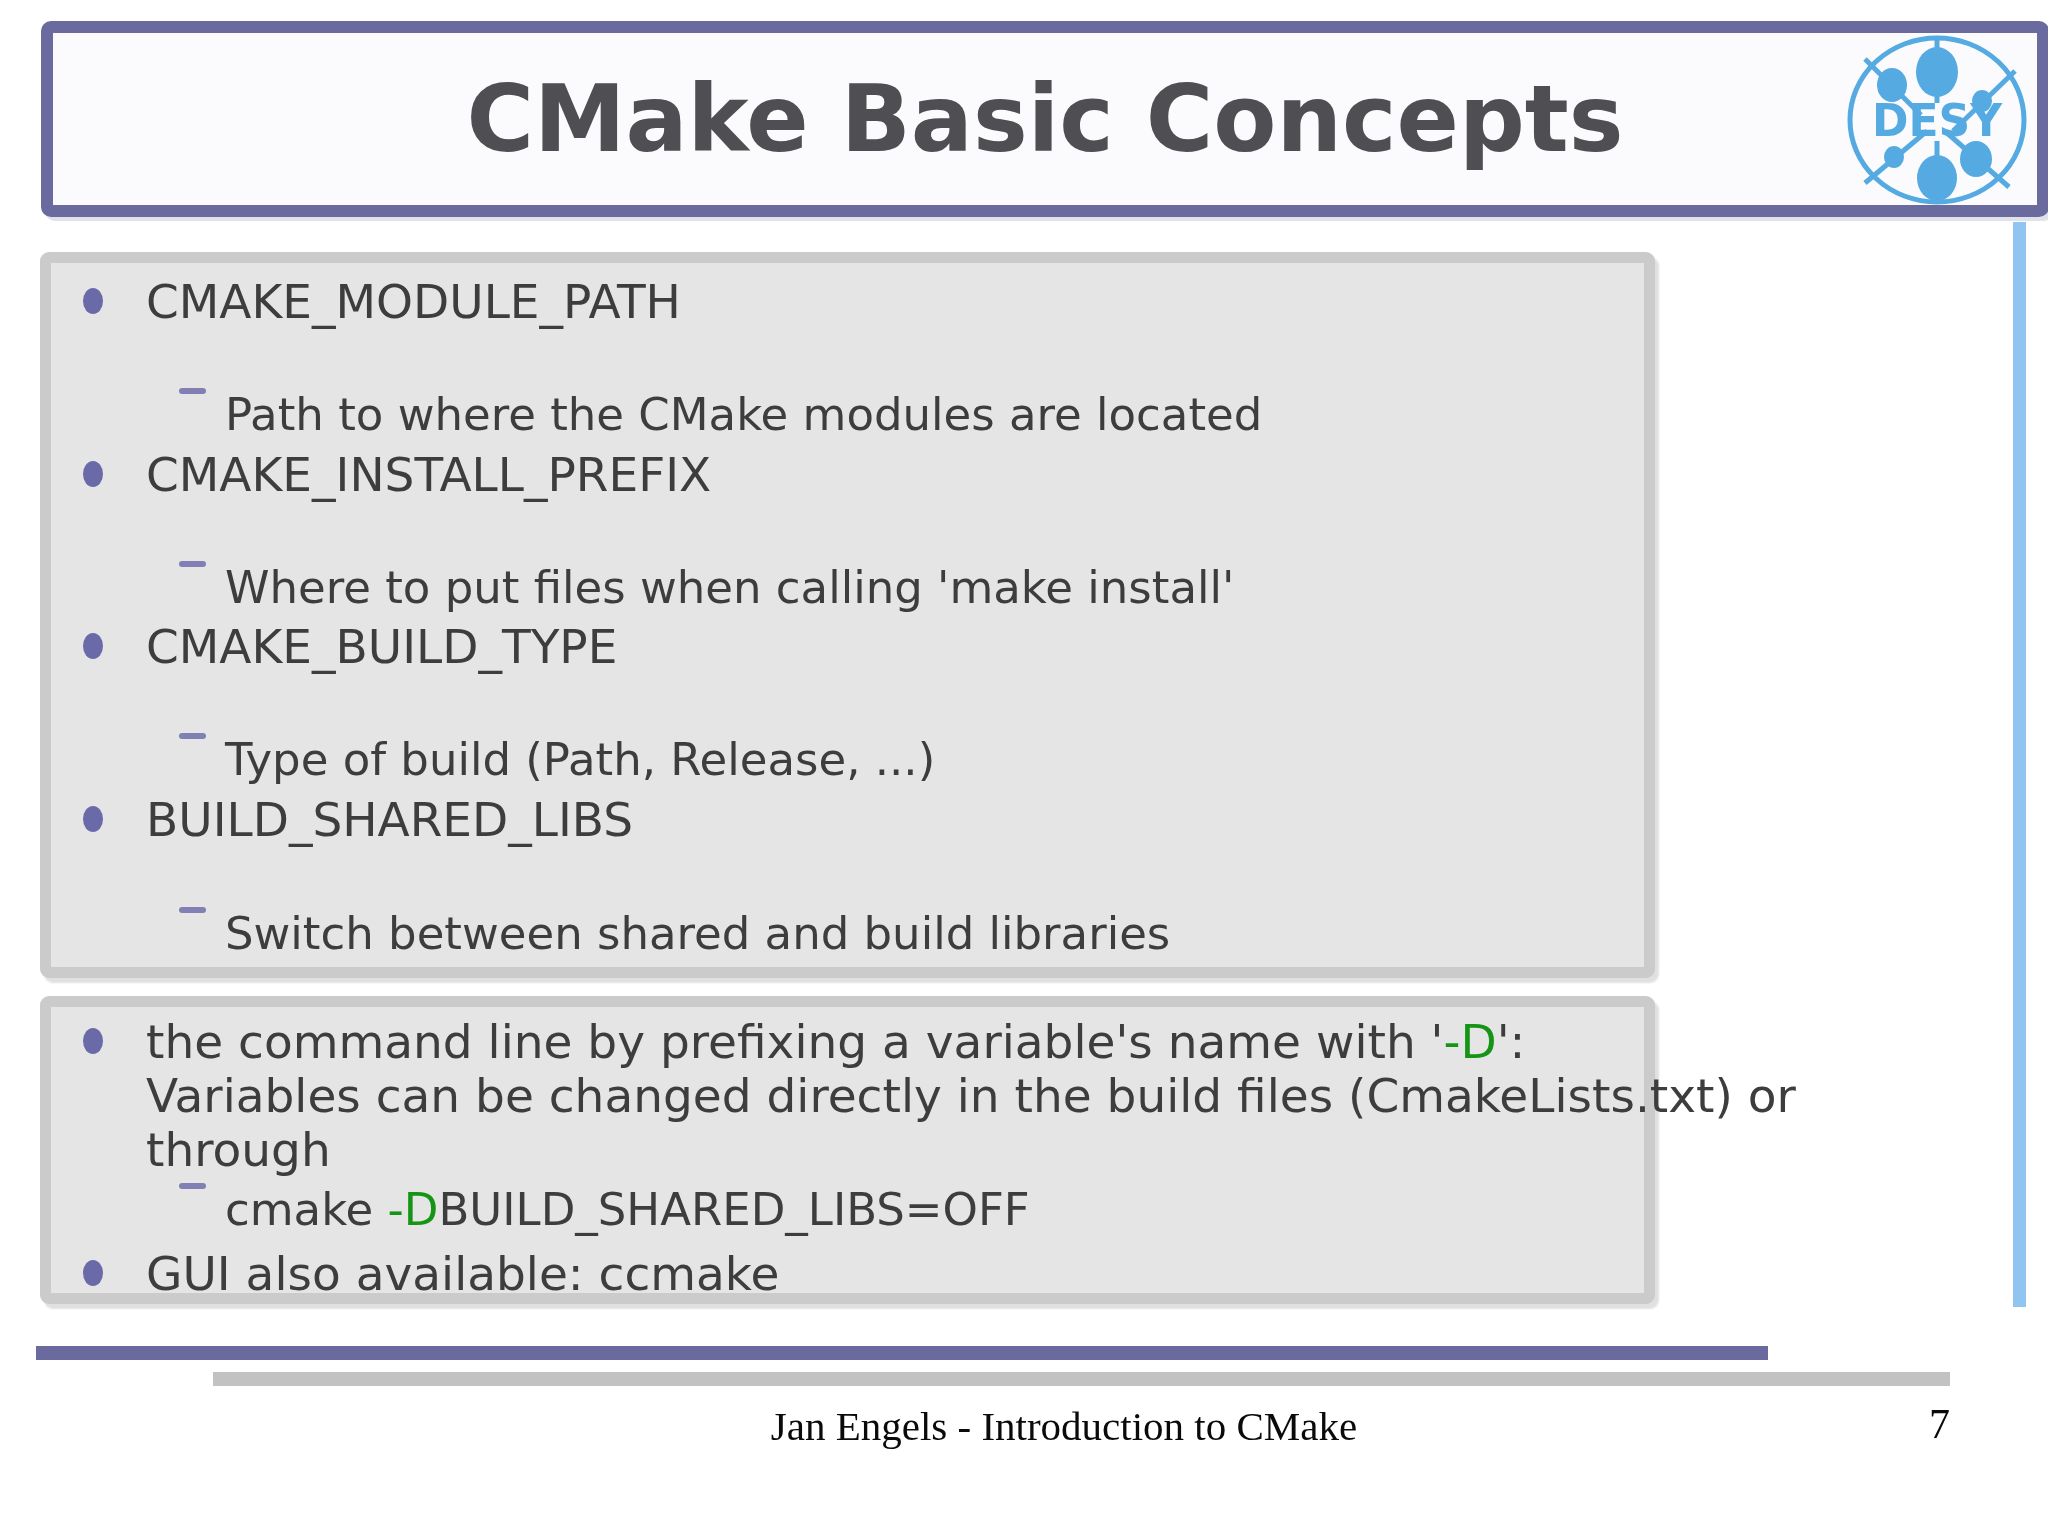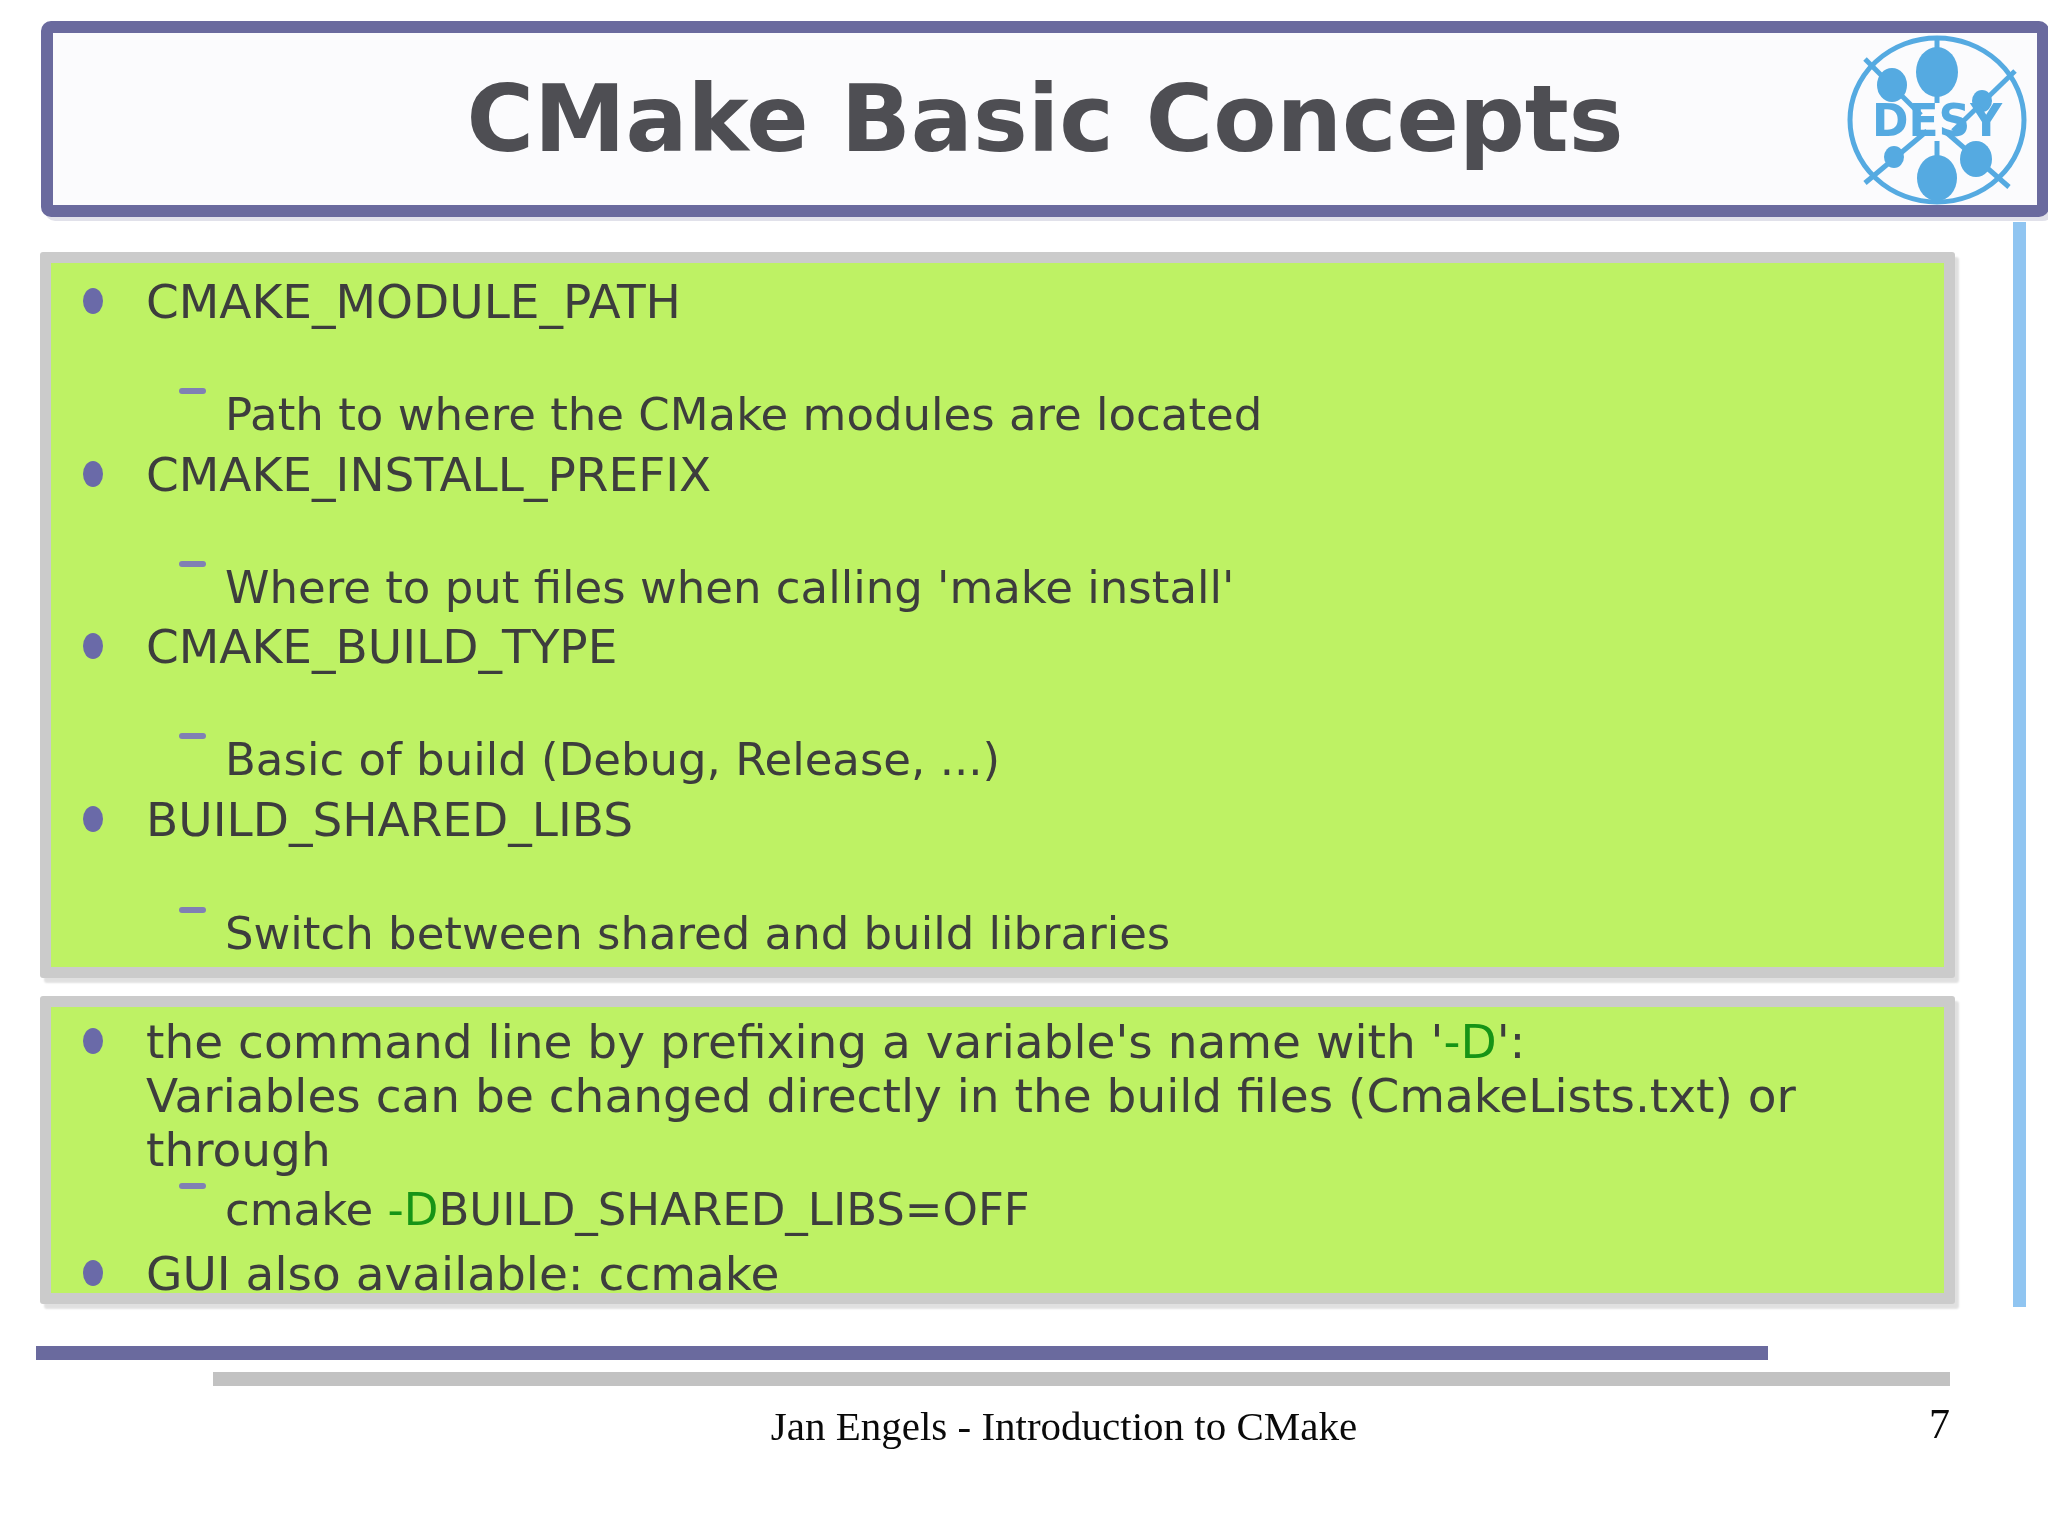--- a/index.html
+++ b/index.html
@@ -16,23 +16,23 @@
   }
   .title-box h1{
     margin:0;font-size:92px;font-weight:bold;color:#4e4e53;letter-spacing:0px;
   }
   
   .desy-logo{position:absolute;left:1845px;top:33px;width:184px;height:174px;}
   
   .blue-bar{position:absolute;left:2013px;top:222px;width:13px;height:1085px;background:#90c5f1;}
   
   .content-box{
-    position:absolute;left:40px;width:1915px;background:#bef264;
+    position:absolute;left:40px;width:1615px;background:#e5e5e5;
     border:11px solid #cbcbcb;box-sizing:border-box;
-    box-shadow:4px 5px 2px rgba(0,0,0,0.12);border-radius:3px;
+    box-shadow:4px 5px 2px rgba(0,0,0,0.12);border-radius:9px;
   }
   .box1{top:252px;height:726px;}
   .box2{top:996px;height:308px;}
   .row{position:absolute;left:0;width:1890px;}
   .row-text{color:#3d3d3d;}
   .bullet-row .row-text{position:absolute;left:95px;font-size:47px;line-height:54px;}
   .dash-row .row-text{position:absolute;left:174px;font-size:45px;line-height:54px;margin-top:24px;}
   .bullet-dot{
     position:absolute;left:32px;top:13px;width:20px;height:26px;border-radius:50%;
     background:#6a6aa8;
@@ -110,21 +110,21 @@
   <div class="row dash-row r3">
     <span class="dash-mark"></span>
     <span class="row-text">Where to put files when calling 'make install'</span>
   </div>
   <div class="row bullet-row r4">
     <span class="bullet-dot"></span>
     <span class="row-text">CMAKE_BUILD_TYPE</span>
   </div>
   <div class="row dash-row r5">
     <span class="dash-mark"></span>
-    <span class="row-text">Basic of build (Debug, Release, ...)</span>
+    <span class="row-text">Type of build (Path, Release, ...)</span>
   </div>
   <div class="row bullet-row r6">
     <span class="bullet-dot"></span>
     <span class="row-text">BUILD_SHARED_LIBS</span>
   </div>
   <div class="row dash-row r7">
     <span class="dash-mark"></span>
     <span class="row-text">Switch between shared and build libraries</span>
   </div>
 </div>

